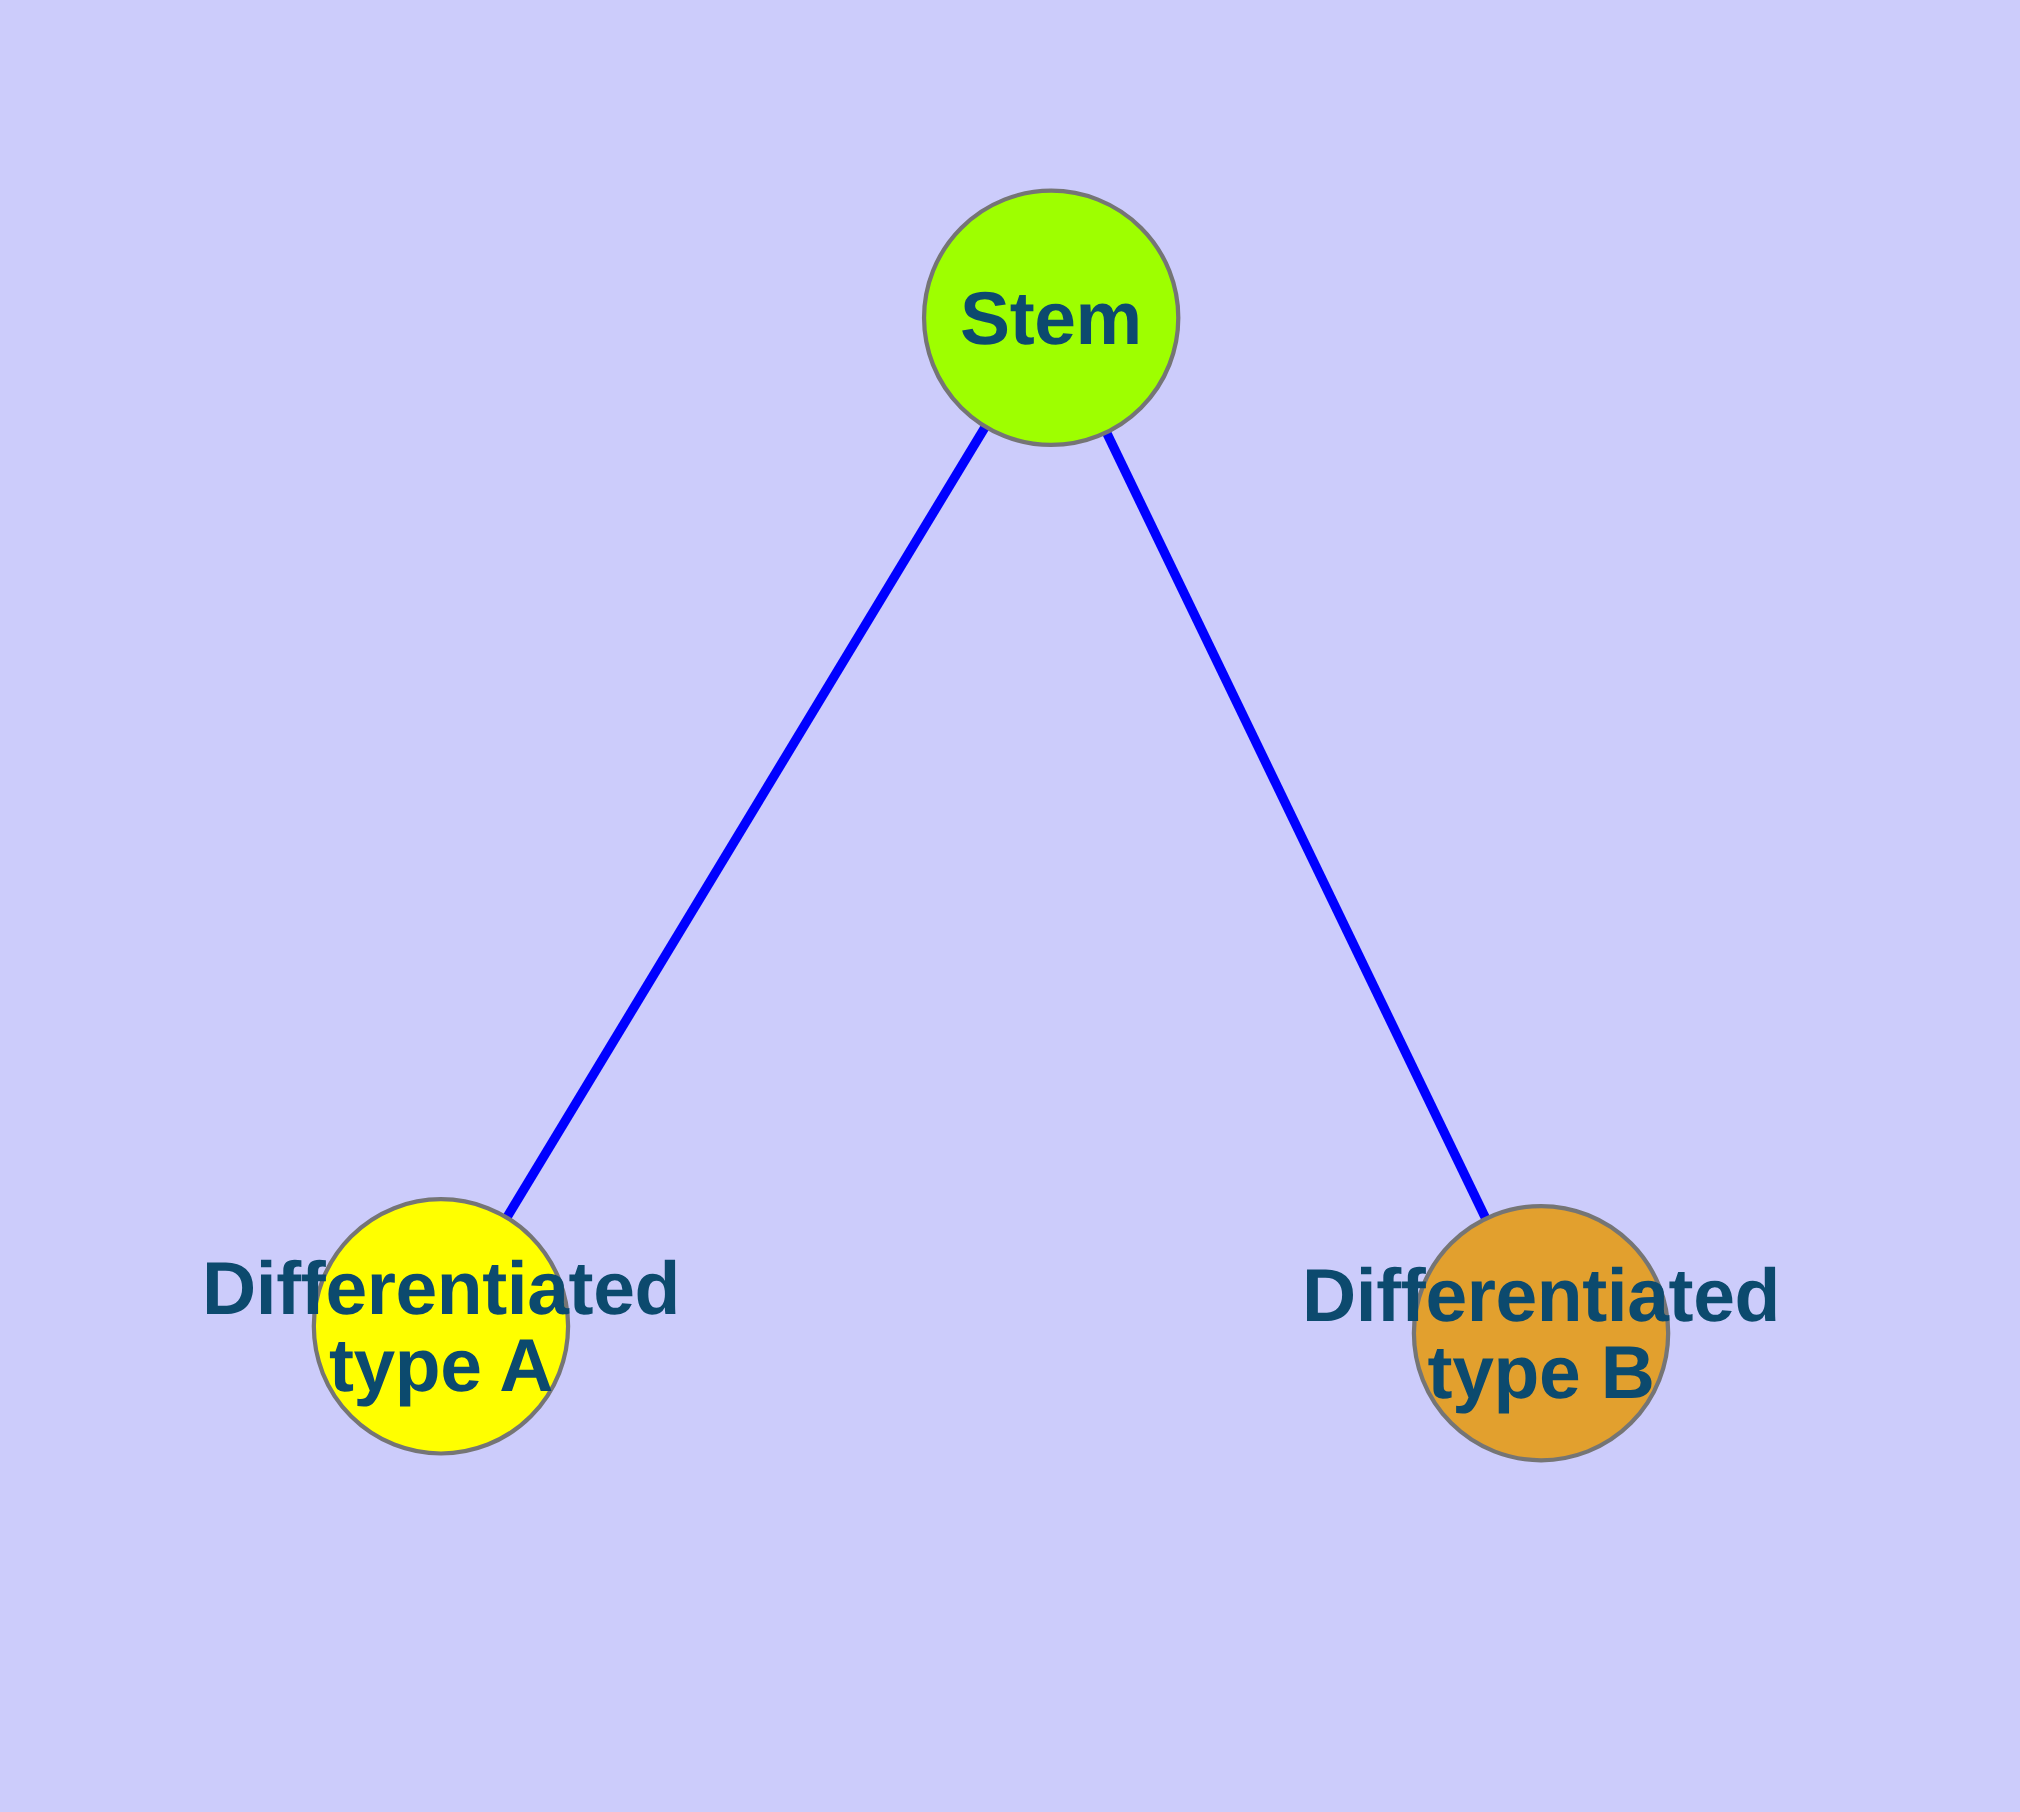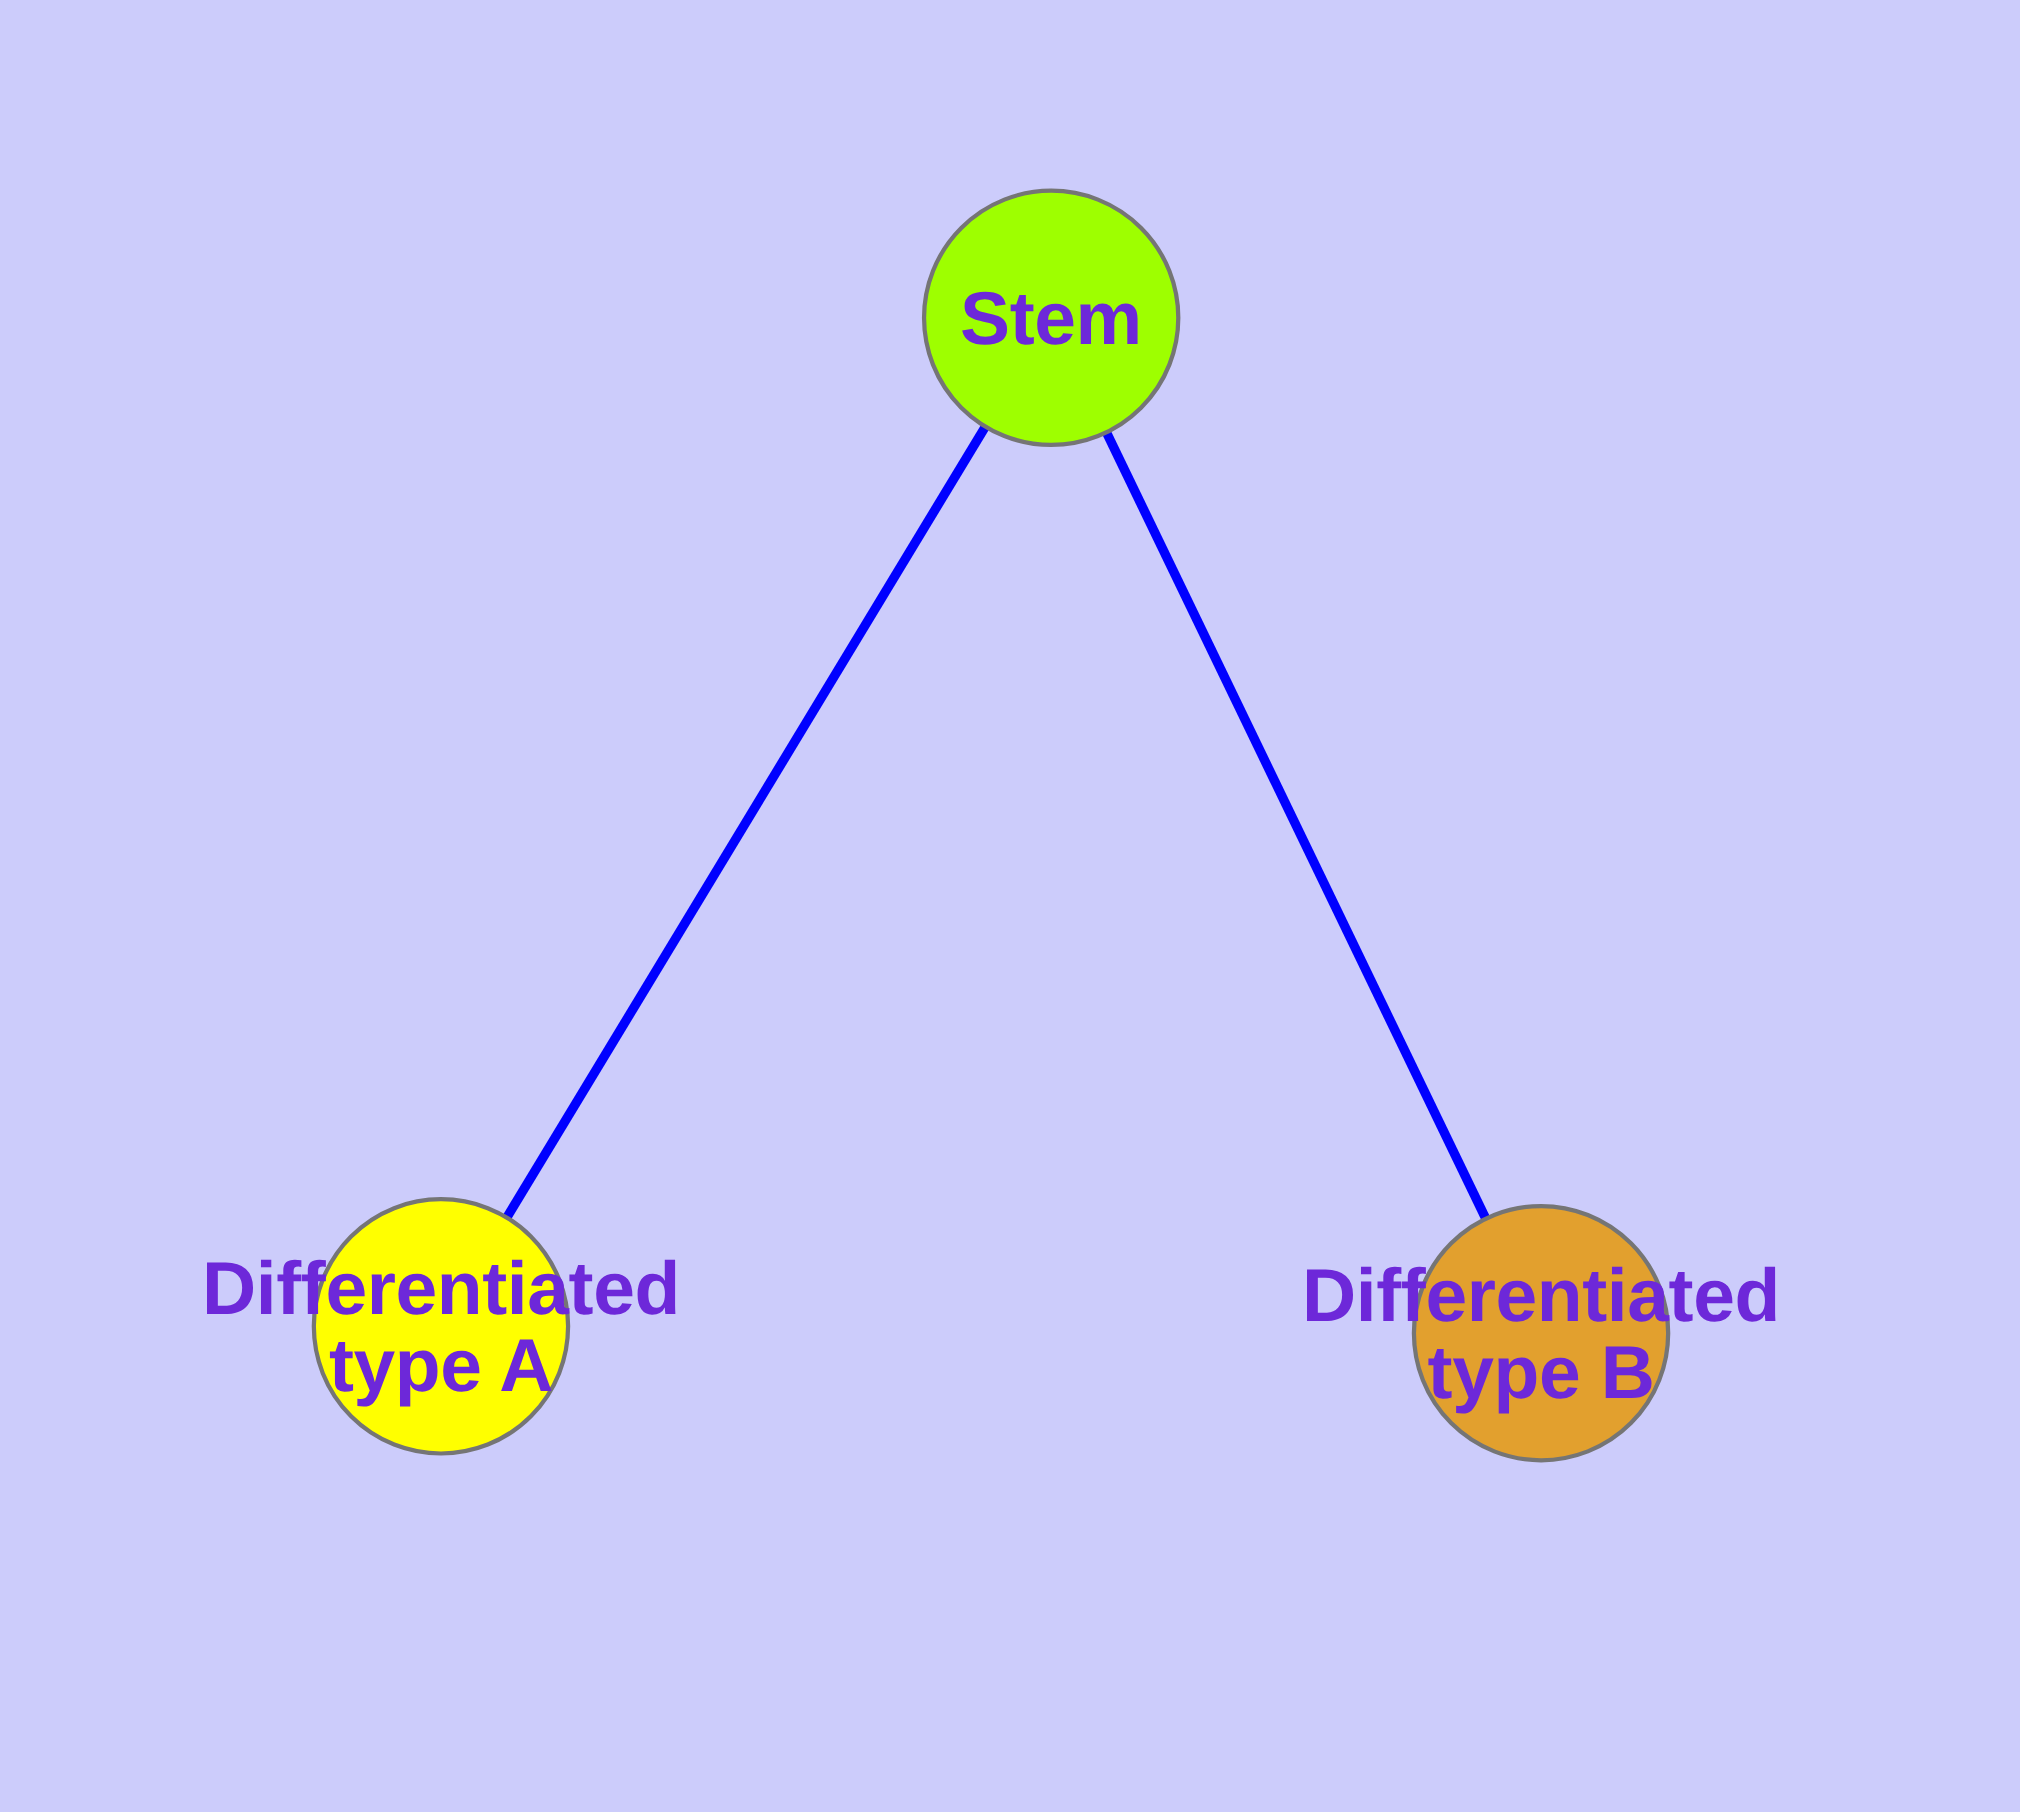--- a/index.html
+++ b/index.html
@@ -25,21 +25,21 @@
   }
   #graph-svg {
     position: absolute;
     inset: 0;
     display: block;
   }
   .node-label {
     position: absolute;
     transform: translate(-50%, -50%);
     text-align: center;
-    color: #6d28d9;
+    color: #0c4a6e;
     font-family: "Liberation Sans", sans-serif;
     font-weight: bold;
     font-size: 75px;
     line-height: 1.02;
     white-space: pre;
     letter-spacing: -0.4px;
     pointer-events: none;
     text-rendering: geometricPrecision;
   }
 </style>

